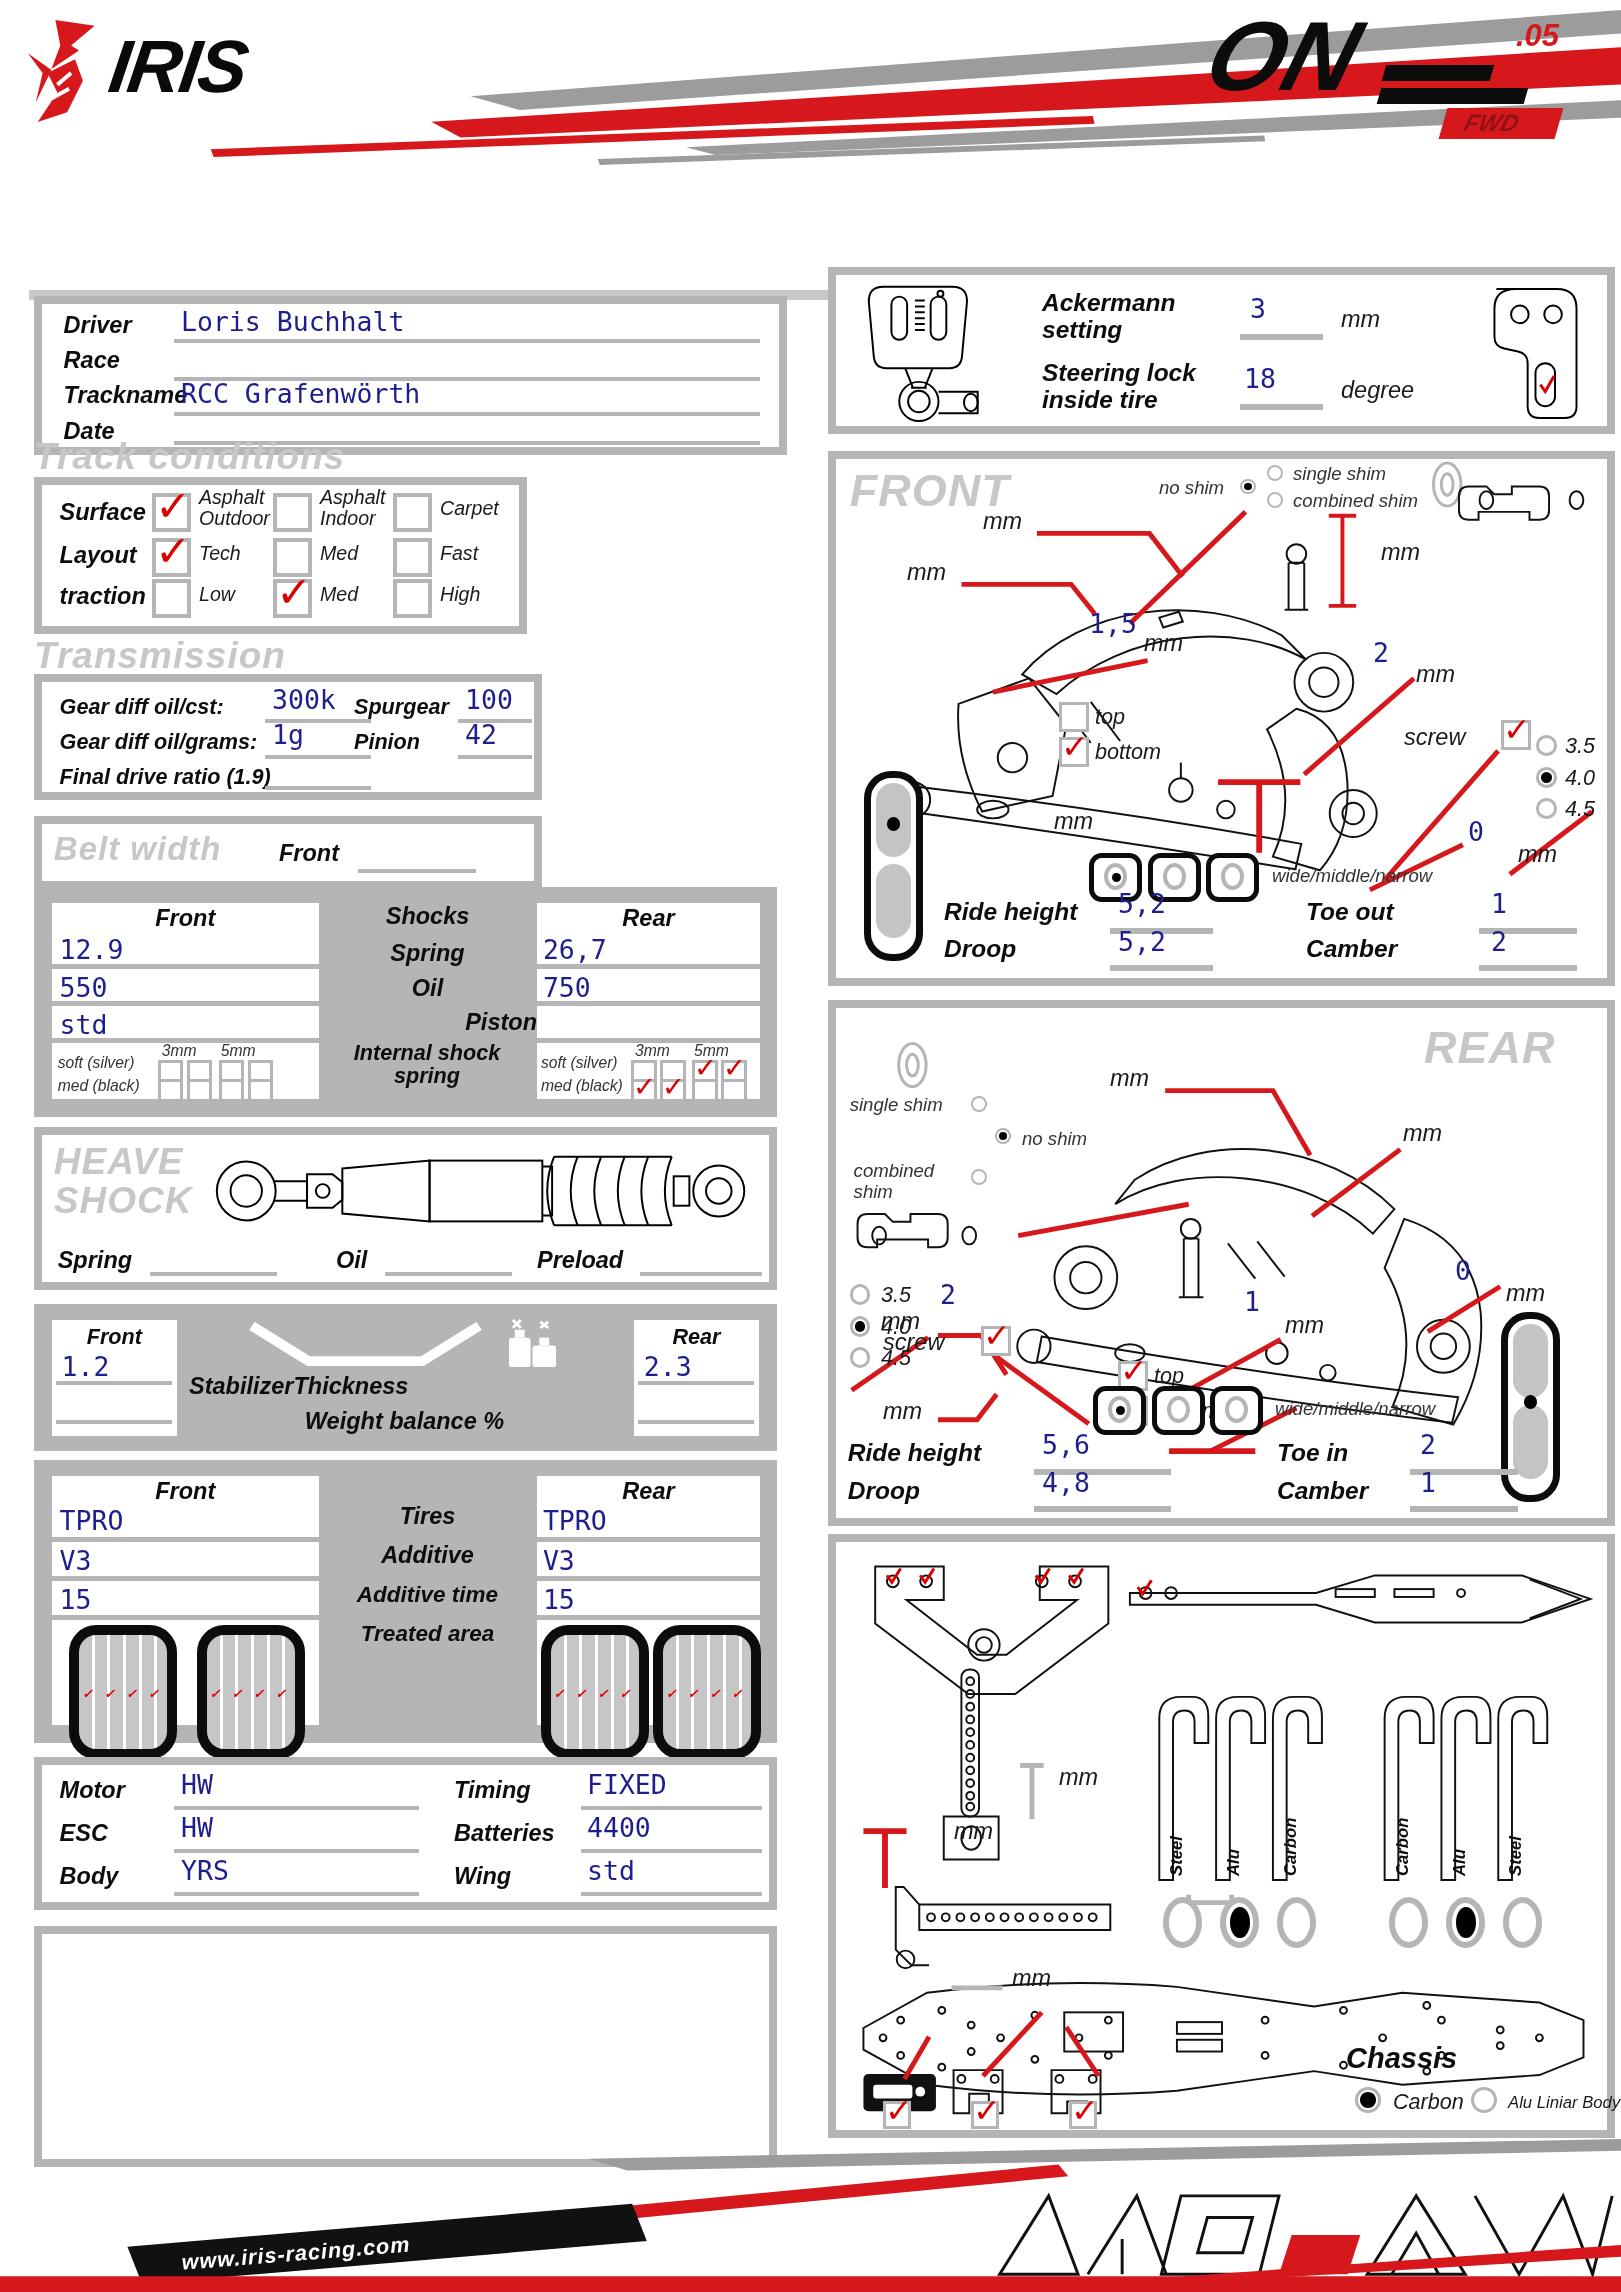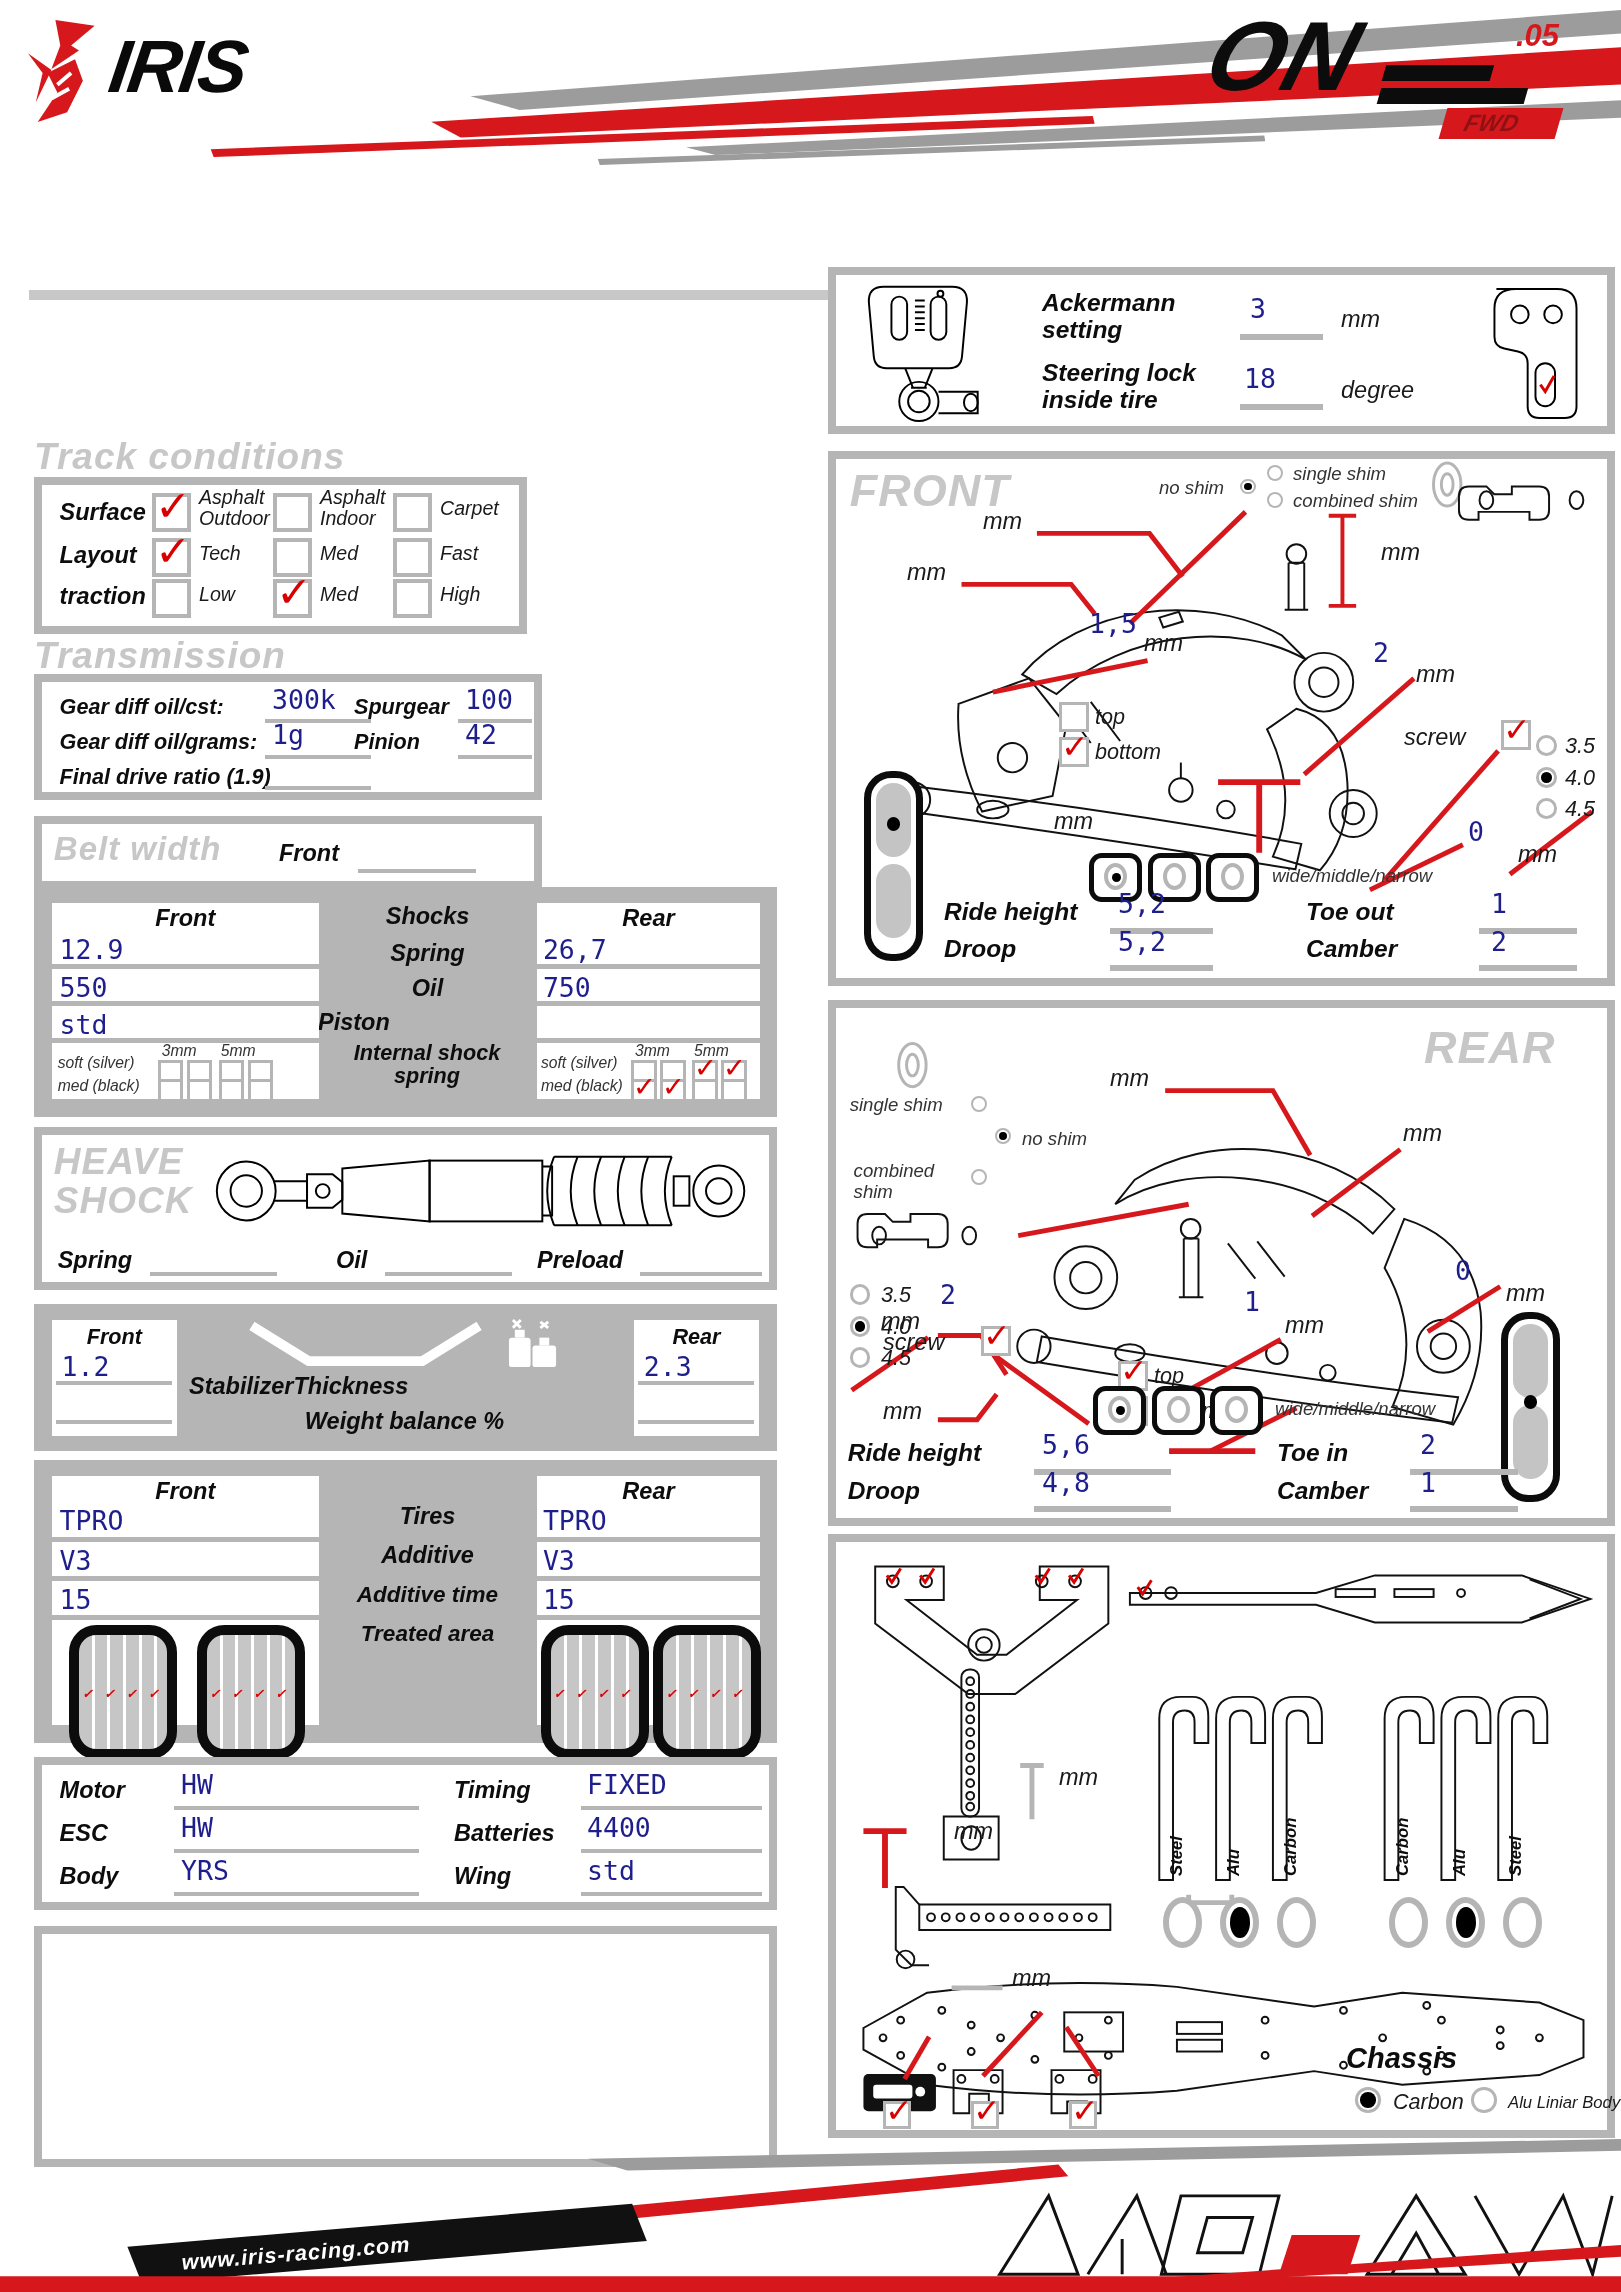--- a/index.html
+++ b/index.html
@@ -68,20 +68,34 @@
     <span class="abs" style="left:174px;top:51px;width:108px;height:15.7px;background:#0c0c0c;transform:skewX(-16deg)"></span>
     <span class="abs" style="left:169px;top:74px;width:147px;height:15.7px;background:#0c0c0c;transform:skewX(-16deg)"></span>
     <span class="abs" style="left:306px;top:3.9px;font-size:31px;font-weight:900;font-style:italic;color:#d6181c">.05</span>
     <span class="abs" style="left:233px;top:94px;width:116px;height:31px;background:#d6181c;transform:skewX(-16deg)">
       <span class="abs" style="left:21.6px;top:2px;font-size:23.5px;font-weight:900;font-style:italic;color:#8f1114">FWD</span>
     </span>
   </div>
 
   <div class="abs" style="left:29px;top:290px;width:1098px;height:9.8px;background:#c8c8c8"></div>
 
+  <div class="panel" style="left:34px;top:296px;width:737px;height:143px">
+    <span class="lbl" style="left:21.6px;top:7.8px">Driver</span>
+    <span class="val" style="left:139px;top:2px">Loris Buchhalt</span>
+    <span class="uline" style="left:132px;top:35px;width:586px"></span>
+    <span class="lbl" style="left:21.6px;top:43px">Race</span>
+    <span class="val" style="left:139px;top:39px"></span>
+    <span class="uline" style="left:132px;top:73px;width:586px"></span>
+    <span class="lbl" style="left:21.6px;top:78px">Trackname</span>
+    <span class="val" style="left:139px;top:74px">RCC Grafenwörth</span>
+    <span class="uline" style="left:132px;top:108px;width:586px"></span>
+    <span class="lbl" style="left:21.6px;top:114px">Date</span>
+    <span class="val" style="left:139px;top:110px"></span>
+    <span class="uline" style="left:132px;top:137px;width:586px"></span>
+  </div>
 
   <div class="gtitle" style="left:34px;top:436px;font-size:37px">Track conditions</div>
   <div class="panel" style="left:34px;top:477px;width:477px;height:141px">
     <span class="lbl" style="left:17.6px;top:13.7px">Surface</span>
     <span class="cb big on" style="left:110px;top:7.8px"></span>
     <span class="ital" style="left:157px;top:2px;width:93px;white-space:normal;font-size:19.6px;line-height:20.6px">Asphalt Outdoor</span>
     <span class="cb big" style="left:231px;top:7.8px"></span>
     <span class="ital" style="left:278px;top:2px;width:88px;white-space:normal;font-size:19.6px;line-height:20.6px">Asphalt Indoor</span>
     <span class="cb big" style="left:351px;top:7.8px"></span>
     <span class="ital" style="left:398px;top:11.8px;font-size:19.6px">Carpet</span>
@@ -124,21 +138,21 @@
     <span class="gtitle" style="left:11.8px;top:5.9px;font-size:33px">Belt width</span>
     <span class="lbl" style="left:237px;top:15.7px">Front</span>
     <span class="val" style="left:323px;top:9.8px"></span>
     <span class="uline" style="left:316px;top:45px;width:118px"></span>
   </div>
 
   <div class="panel gray" style="left:34px;top:887px;width:727px;height:214px">
     <span class="abs lbl" style="left:276px;top:7.8px;width:219px;text-align:center">Shocks</span>
     <span class="abs lbl" style="left:276px;top:45px;width:219px;text-align:center">Spring</span>
     <span class="abs lbl" style="left:276px;top:80px;width:219px;text-align:center">Oil</span>
-    <span class="abs lbl" style="left:276px;top:114px;width:219px;text-align:left">Piston</span>
+    <span class="abs lbl" style="left:276px;top:114px;width:219px;text-align:right">Piston</span>
     <span class="abs lbl22" style="left:282px;top:147px;width:206px;text-align:center;white-space:normal;line-height:22.5px">Internal shock spring</span>
 
     <div class="cell" style="left:9.8px;top:7.8px;width:267px;height:196px">
       <span class="abs lbl" style="left:0;top:2px;width:267px;text-align:center">Front</span>
       <span class="val" style="left:7.8px;top:31px">12.9</span>
       <span class="uline" style="left:0;top:61px;width:267px;height:4.9px"></span>
       <span class="val" style="left:7.8px;top:69px">550</span>
       <span class="uline" style="left:0;top:98px;width:267px;height:4.9px"></span>
       <span class="val" style="left:7.8px;top:106px">std</span>
       <span class="uline" style="left:0;top:135px;width:267px;height:4.9px"></span>

